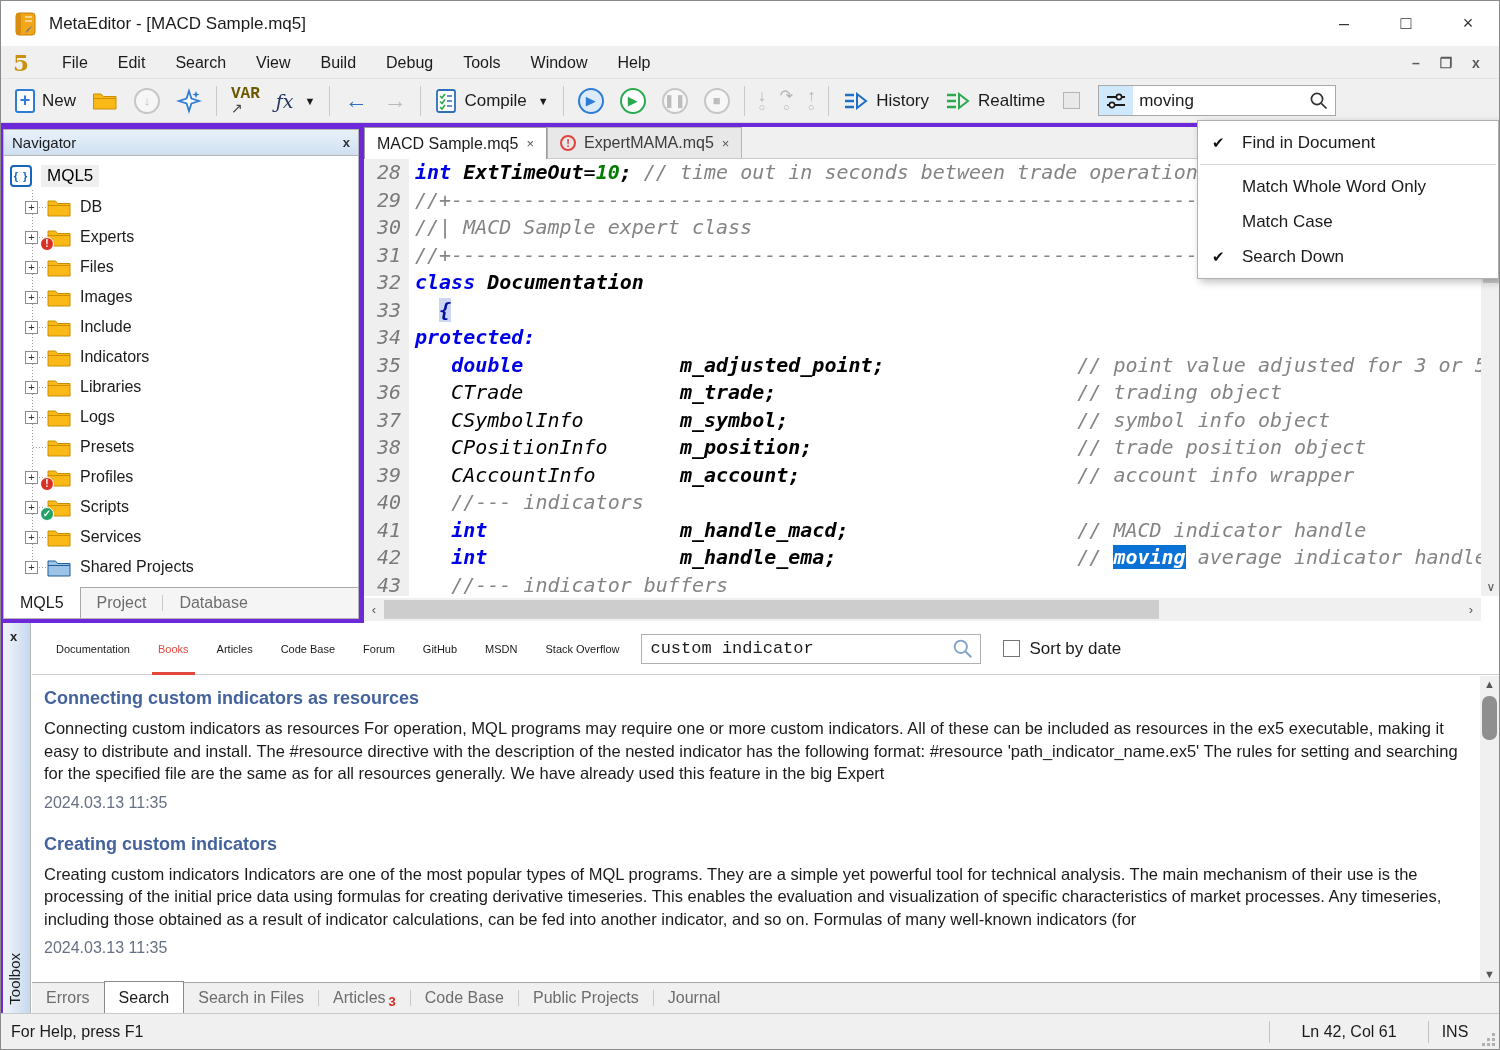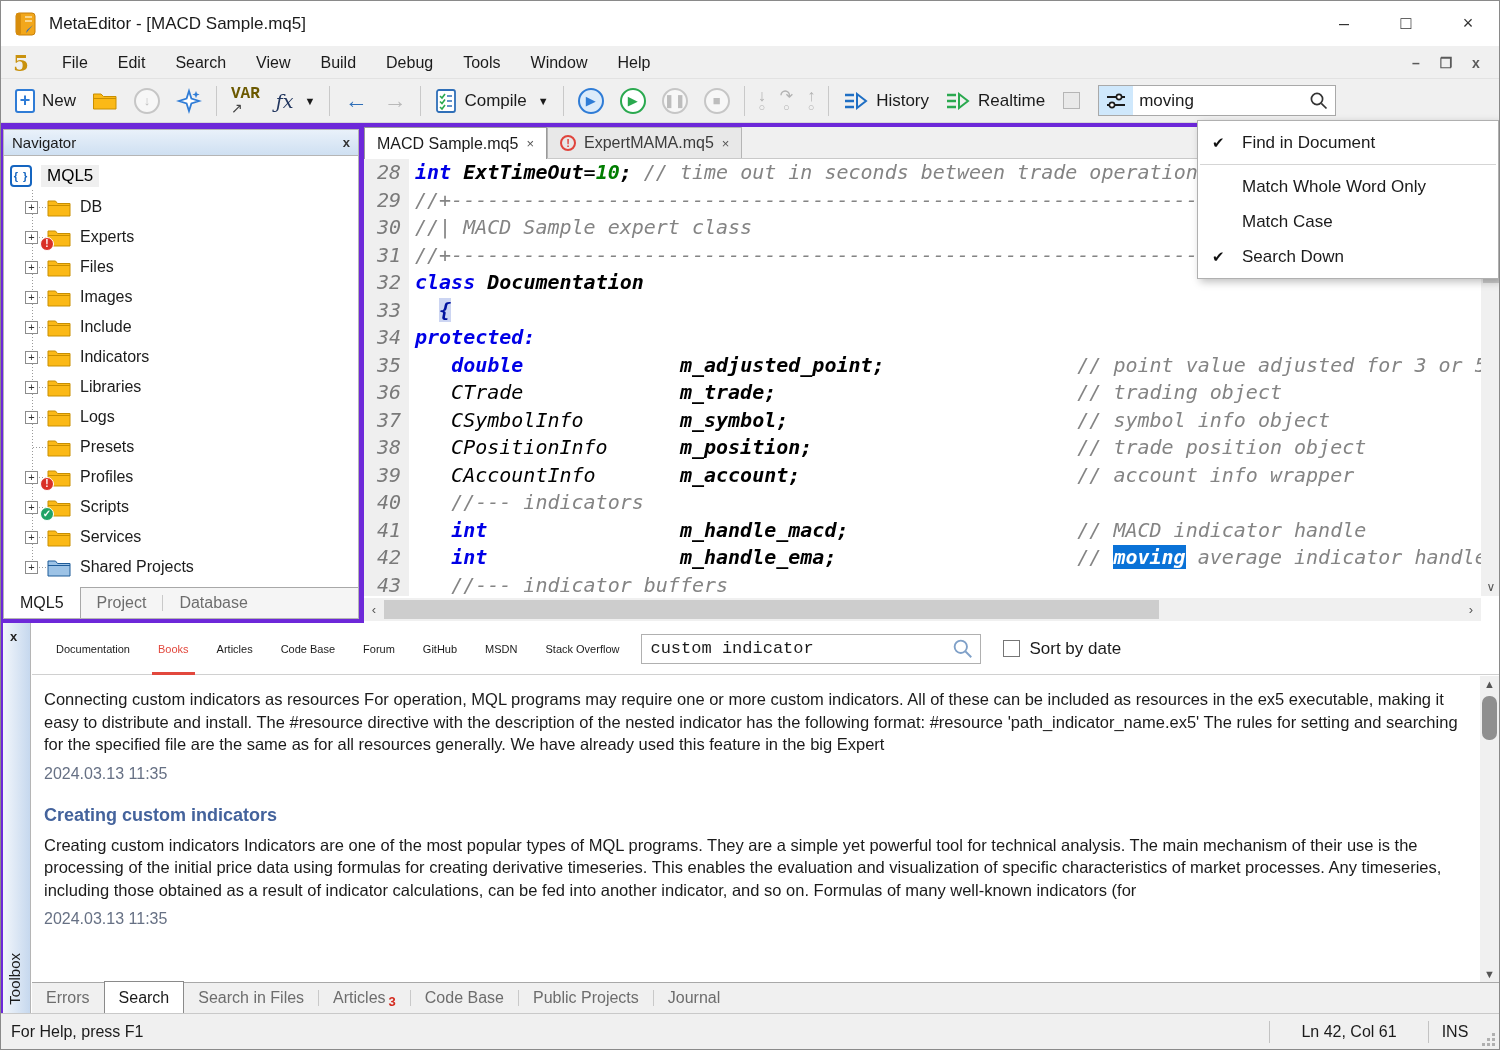--- a/index.html
+++ b/index.html
@@ -555,20 +555,21 @@
               <path d="M12.3 12.3 L17.5 17.5" stroke="#7fa0c8" stroke-width="1.7"></path>
             </svg>
           </div>
           <div class="sort-wrap">
             <span class="sort-check"></span>
             <span>Sort by date</span>
           </div>
         </div>
       <div class="tbx-results" id="tbx-results">
           <div class="result">
+            <h3>Connecting custom indicators as resources</h3>
             <div class="body">Connecting custom indicators as resources For operation, MQL programs may require one or more custom indicators. All of these can be included as resources in the ex5 executable, making it easy to distribute and install. The #resource directive with the description of the nested indicator has the following format: #resource 'path_indicator_name.ex5' The rules for setting and searching for the specified file are the same as for all resources generally. We have already used this feature in the big Expert</div>
             <div class="date">2024.03.13 11:35</div>
           </div>
           <div class="result">
             <h3>Creating custom indicators</h3>
             <div class="body">Creating custom indicators Indicators are one of the most popular types of MQL programs. They are a simple yet powerful tool for technical analysis. The main mechanism of their use is the processing of the initial price data using formulas for creating derivative timeseries. This enables the evaluation and visualization of specific characteristics of market processes. Any timeseries, including those obtained as a result of indicator calculations, can be fed into another indicator, and so on. Formulas of many well-known indicators (for</div>
             <div class="date">2024.03.13 11:35</div>
           </div>
         </div>
       <div class="tbx-vscroll">

